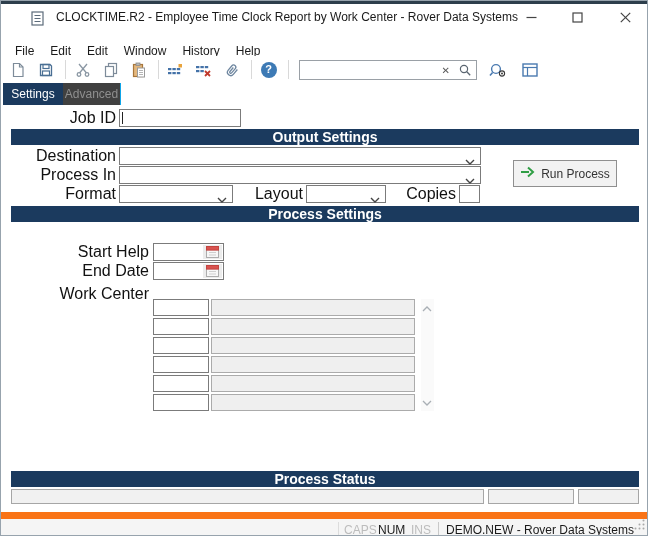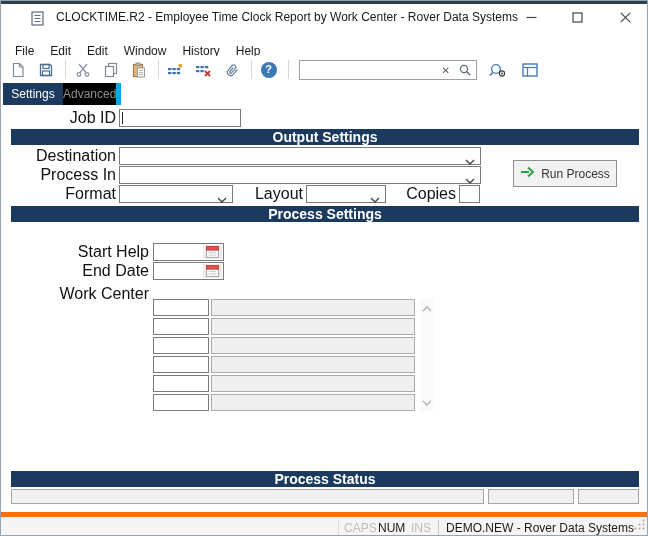--- a/index.html
+++ b/index.html
@@ -28,21 +28,21 @@
   .help-icon { width:16px; height:16px; border-radius:50%; background:#3d7ab5; color:#fff; font-size:11px; font-weight:bold; display:flex; align-items:center; justify-content:center; line-height:1; }
   .searchbox { position:relative; width:178px; height:20px; border:1px solid #9aa0a6; background:#fff; margin-left:6px; }
   .searchbox input { width:132px; height:18px; border:none; outline:none; font:12px "Liberation Sans", sans-serif; padding:0 4px; }
   .sb-clear { position:absolute; right:26px; top:3px; color:#5a5a5a; font-size:10px; line-height:14px; cursor:default; }
   .sb-mag { position:absolute; right:4px; top:2px; }
 
   
   .tabstrip { position:absolute; left:0; top:82px; width:100%; height:22px; background:#fff; }
   .tab { position:absolute; top:0; height:22px; text-align:center; line-height:22px; font-size:12px; cursor:default; }
   .tab.active { left:2px; width:60px; background:#1b3a5e; color:#fff; }
-  .tab.inactive { left:62px; width:58px; background:#000000; color:#8f8f8f; border-right:5px solid #0ea5e9; }
+  .tab.inactive { left:62px; width:58px; background:#404040; color:#8f8f8f; border-right:1px solid #0ea5e9; }
 
   
   .flabel { position:absolute; text-align:right; font-size:16px; color:#111; line-height:18px; white-space:nowrap; }
   .tinput { position:absolute; border:1px solid #7b7b7b; background:#fff; font:12px "Liberation Sans", sans-serif; padding:0 3px; }
   .caret { position:absolute; width:1px; height:12px; background:#222; }
   .sec-header { position:absolute; left:10px; width:628px; height:16px; background:#1b3a5e; color:#fff; font-size:14px; font-weight:bold; text-align:center; line-height:16px; }
   .combo { position:absolute; height:18px; border:1px solid #7b7b7b; background:#fff; cursor:default; }
   .combo .chev { position:absolute; right:5px; top:6px; }
   .run-btn { position:absolute; left:512px; top:159px; width:104px; height:27px; background:#f2f2f2; border:1px solid #8f8f8f; display:flex; align-items:center; justify-content:center; gap:6px; font:12px "Liberation Sans", sans-serif; color:#333; cursor:default; }
 
@@ -58,21 +58,21 @@
   .wc-desc { position:absolute; left:58px; top:0; width:204px; height:17px; border:1px solid #ababab; background:#efefef; }
   .wc-scroll { position:absolute; left:420px; top:298px; width:13px; height:112px; background:#fafafa; }
   .wc-scroll .up { position:absolute; top:2px; left:1px; }
   .wc-scroll { cursor:default; }
   .wc-scroll .down { position:absolute; bottom:2px; left:1px; }
 
   
   .ps-box { position:absolute; top:488px; height:15px; background:#f1f1f1; border:1px solid #a6a6a6; font-size:11px; line-height:13px; padding:0 3px; color:#333; }
 
   
-  .statusbar { position:absolute; left:0; bottom:0; width:100%; height:23px; background:#f5f5f5; border-top:5px solid #f97316; font-size:12px; }
+  .statusbar { position:absolute; left:0; bottom:0; width:100%; height:23px; background:#f5f5f5; border-top:7px solid #f97316; font-size:12px; }
   .sb-sep { position:absolute; top:3px; width:1px; height:17px; background:#dcdcdc; }
   .sb-item { position:absolute; top:0; line-height:22px; white-space:nowrap; }
   .dim { color:#bcbcbc; }
   .grip { position:absolute; right:2px; bottom:2px; }
 </style>
 </head>
 <body>
 
 <div class="window">
   <div class="top-strip"></div>

